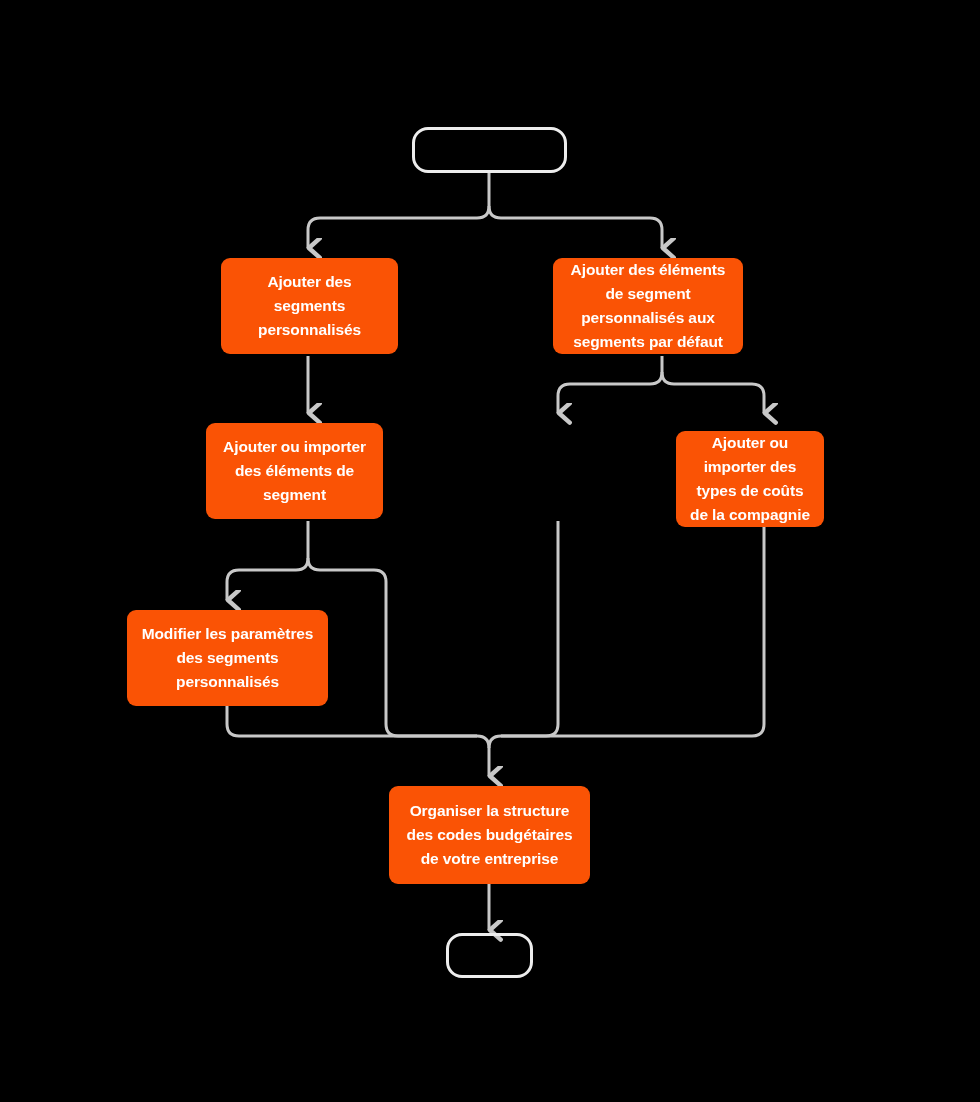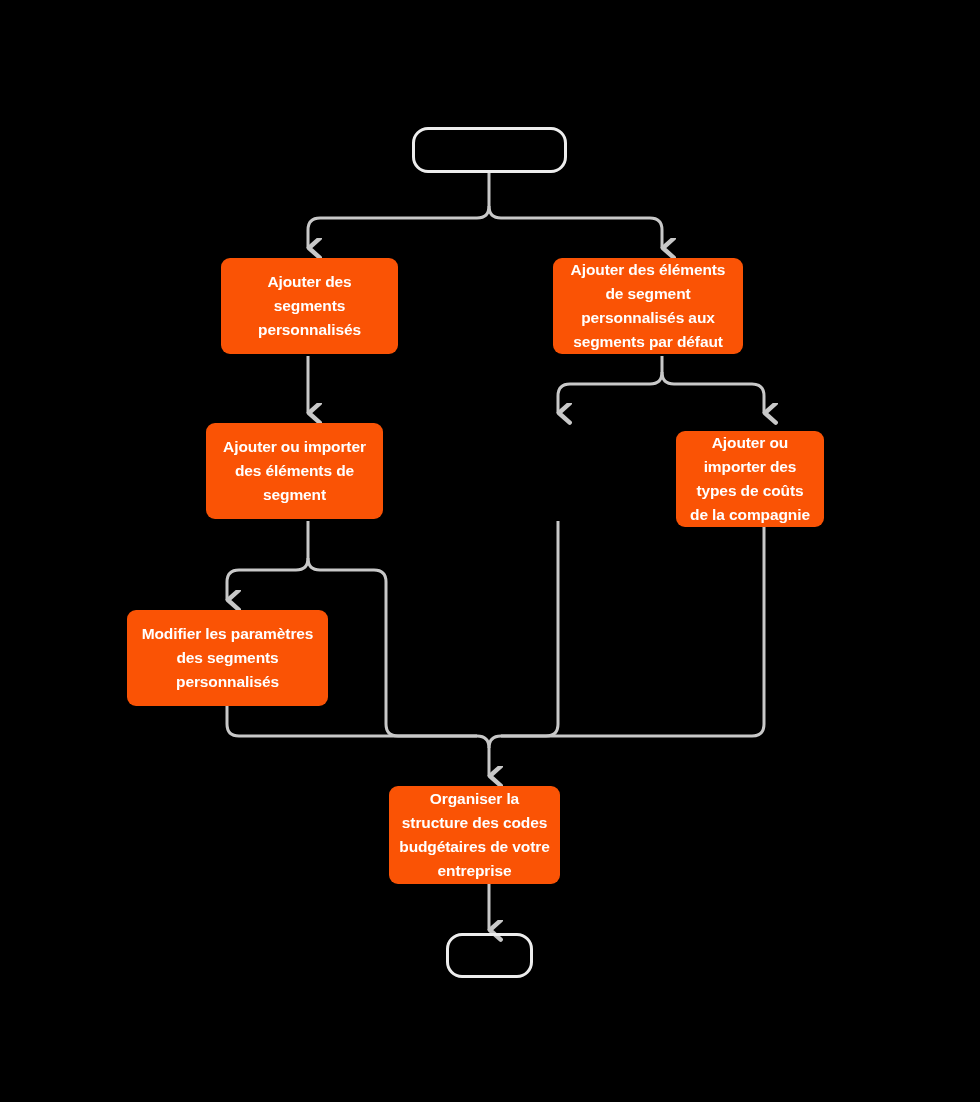--- a/index.html
+++ b/index.html
@@ -114,21 +114,21 @@
 
 
   <div class="node node-process" style="left:676px; top:423px; width:148px; height:96px;margin-top:8px;">
     <span class="node-label">Ajouter ou importer des types de coûts de la compagnie</span>
   </div>
 
   <div class="node node-process" style="left:127px; top:610px; width:201px; height:96px;">
     <span class="node-label">Modifier les paramètres des segments personnalisés</span>
   </div>
 
-  <div class="node node-process" style="left:389px; top:786px; width:171px; height:98px;">
+  <div class="node node-process" style="left:389px; top:786px; width:201px; height:98px;">
     <span class="node-label">Organiser la structure des codes budgétaires de votre entreprise</span>
   </div>
 
   <div class="node node-terminator" style="left:446px; top:933px; width:87px; height:45px;">
     <span class="node-label"></span>
   </div>
 
 </div>
 
 </body></html>

